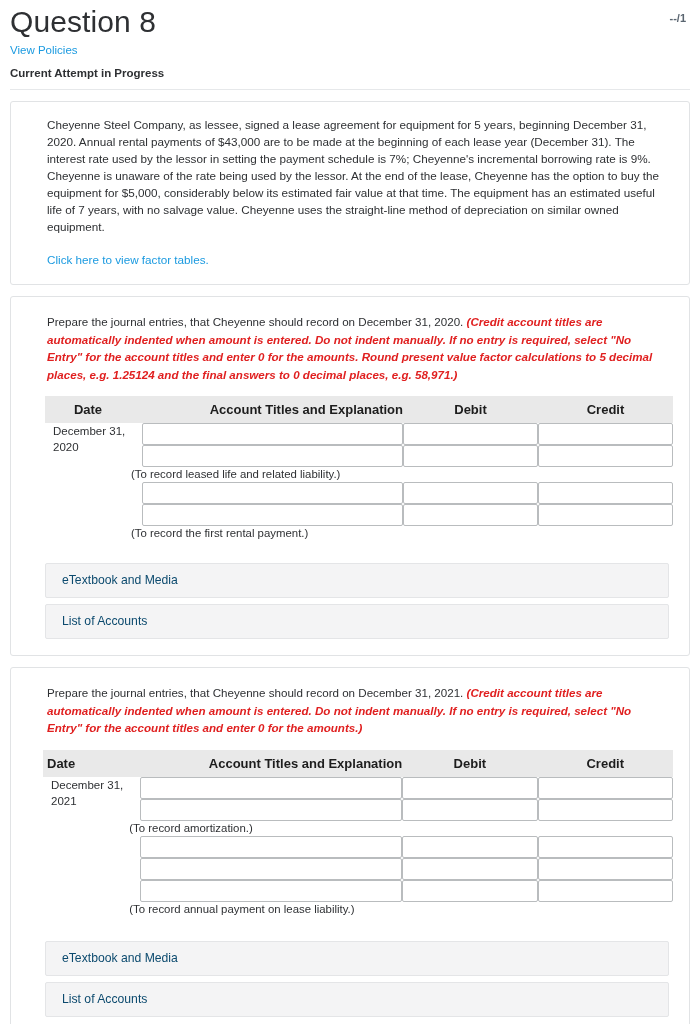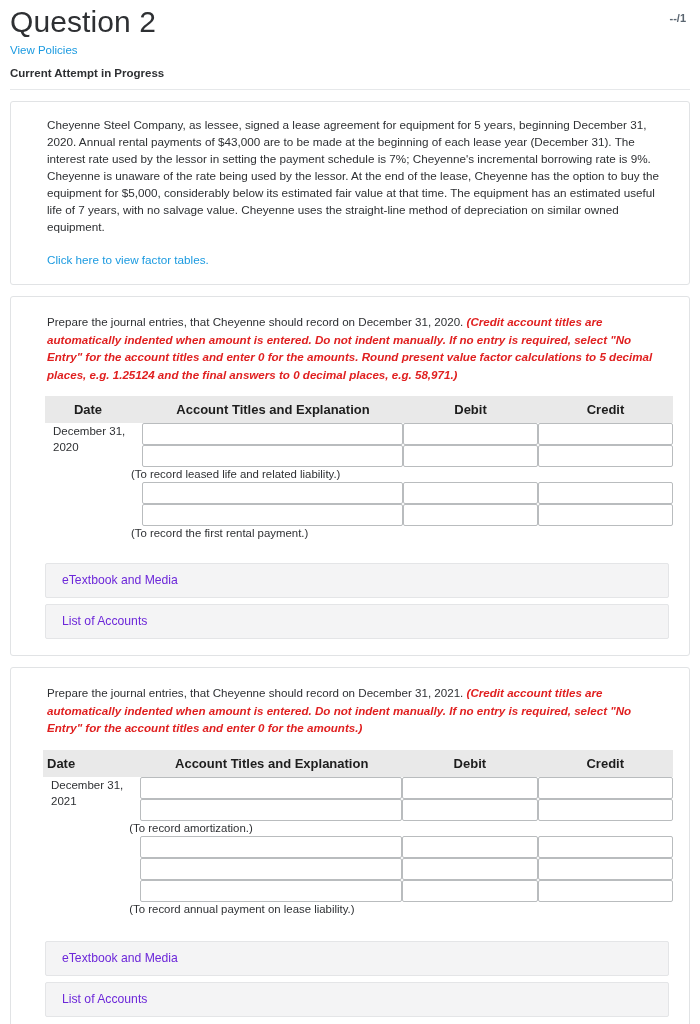--- a/index.html
+++ b/index.html
@@ -109,21 +109,21 @@
   .jtable th {
     background: #e9e9e9;
     font-size: 13px;
     font-weight: 700;
     color: #1d1d1d;
     padding: 6px 0 6px 0;
     border: none;
   }
   .jtable th.c-date  { width: 86px; text-align: center; }
   .jtable th.c-date.left { text-align: left; padding-left: 4px; }
-  .jtable th.c-acct  { width: 272px; text-align: center; padding-left: 12px; }
+  .jtable th.c-acct  { width: 272px; text-align: right; padding-left: 12px; }
   .jtable th.c-debit { width: 135px; text-align: center; }
   .jtable th.c-credit{ width: 135px; text-align: center; }
 
   .jtable td { border: none; padding: 0; vertical-align: top; margin-left: 20px; }
   .date-cell {
     font-size: 11.5px;
     line-height: 16px;
     color: #2e3033;
     padding: 6px 6px 0 4px;
     text-align: left;
@@ -155,35 +155,35 @@
   }
 
   
   .actions { margin: 22px 10px 0 10px; }
   .actions.t2 { margin-top: 24px; }
   .action-bar {
     background: #f4f4f5;
     border: 1px solid #e4e5e7;
     border-radius: 2px;
     font-size: 12.2px;
-    color: #6d28d9;
+    color: #0c4a6e;
     padding: 9px 0 10px 16px;
     margin-bottom: 6px;
     cursor: pointer;
     user-select: none;
   }
   .action-bar:last-child { margin-bottom: 0; }
 </style>
 </head>
 <body>
 
 <div class="page">
 
   <div class="q-header">
-    <h1 class="q-title">Question 2</h1>
+    <h1 class="q-title">Question 8</h1>
     <div class="q-score">--/1</div>
   </div>
 
   <a class="view-policies" href="#">View Policies</a>
 
   <div class="attempt-status">Current Attempt in Progress</div>
 
   <div class="header-rule"></div>
 
   <div class="card">

